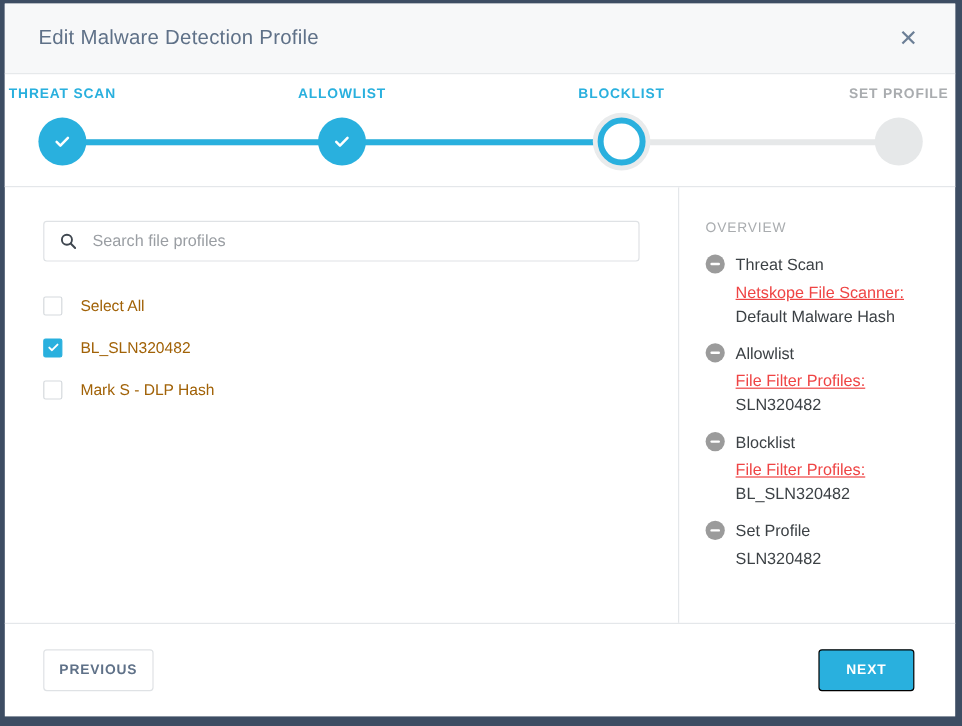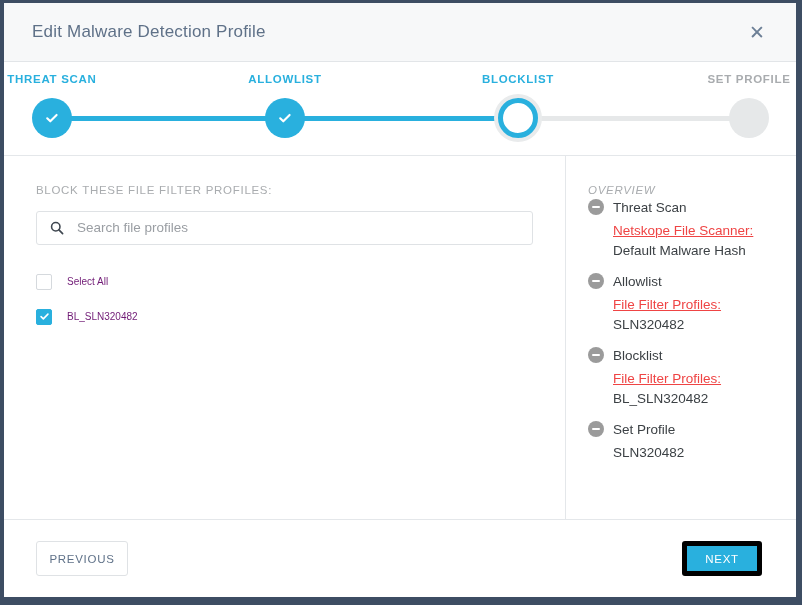--- a/index.html
+++ b/index.html
@@ -212,30 +212,30 @@
     flex: 0 0 auto;
   }
   .cbox.checked {
     background: #29b0de;
     border-color: #29b0de;
   }
   .cbox svg { display: none; }
   .cbox.checked svg { display: block; }
   .check-text {
     margin-left: 15px;
-    font-size: 10px;
-    color: #701a75;
+    font-size: 13px;
+    color: #a16207;
   }
 
   
   .ov-title {
     font-size: 11.5px;
     letter-spacing: .7px;
     color: #a9acaf;
-    font-style: italic;
+    margin-bottom: 13px;
   }
   .ov-item { margin-bottom: 6px; }
   .ov-head {
     display: flex;
     align-items: center;
     height: 22px;
   }
   .ov-toggle {
     width: 16px;
     height: 16px;
@@ -283,41 +283,41 @@
     min-height: 78px;
     border-top: 1px solid #e4e7ea;
     display: flex;
     align-items: center;
     padding: 0 32px;
     box-sizing: border-box;
   }
   .btn {
     font-size: 11.5px;
     letter-spacing: .7px;
-    font-weight: 400;
+    font-weight: 700;
     border-radius: 3px;
     cursor: pointer;
     box-sizing: border-box;
     display: flex;
     align-items: center;
     justify-content: center;
     font-family: "Liberation Sans", sans-serif;
   }
   .btn-prev {
     width: 92px;
     height: 35px;
     background: #ffffff;
     border: 1px solid #dfe2e5;
     color: #5f7188;
   }
   .btn-next {
     width: 80px;
     height: 35px;
     background: #29b0de;
-    border: 5px solid #000000;
+    border: 1px solid #000000;
     color: #ffffff;
     margin-left: auto;
     margin-right: 2px;
   }
 </style>
 </head>
 <body>
 
 <div class="modal">
 
@@ -356,21 +356,20 @@
 
     <div class="step s4 inactive">
       <span class="step-label">SET PROFILE</span>
       <div class="step-dot"></div>
     </div>
   </div>
 
   <div class="modal-body">
 
     <div class="panel-left">
-      <div class="section-label">BLOCK THESE FILE FILTER PROFILES:</div>
 
       <div class="search-box">
         <span class="search-icon">
           <svg width="14" height="14" viewBox="0 0 16 16">
             <circle cx="6.6" cy="6.6" r="4.8" fill="none" stroke="#3f4750" stroke-width="1.8"></circle>
             <line x1="10.2" y1="10.2" x2="14.4" y2="14.4" stroke="#3f4750" stroke-width="1.9" stroke-linecap="round"></line>
           </svg>
         </span>
         <input class="search-input" type="text" placeholder="Search file profiles" style="">
       </div>
@@ -386,20 +385,26 @@
 
         <div class="check-row">
           <span class="cbox checked">
             <svg width="11" height="11" viewBox="0 0 16 16">
               <path d="M3 8.2 L6.3 11.4 L13 4.6" fill="none" stroke="#ffffff" stroke-width="2.3" stroke-linecap="round" stroke-linejoin="round"></path>
             </svg>
           </span>
           <span class="check-text">BL_SLN320482</span>
         </div>
 
+        <div class="check-row">
+          <span class="cbox">
+            
+          </span>
+          <span class="check-text">Mark S - DLP Hash</span>
+        </div>
 
       </div>
     </div>
 
     <div class="panel-right">
       <div class="ov-title">OVERVIEW</div>
 
       <div class="ov-item">
         <div class="ov-head">
           <span class="ov-toggle">

